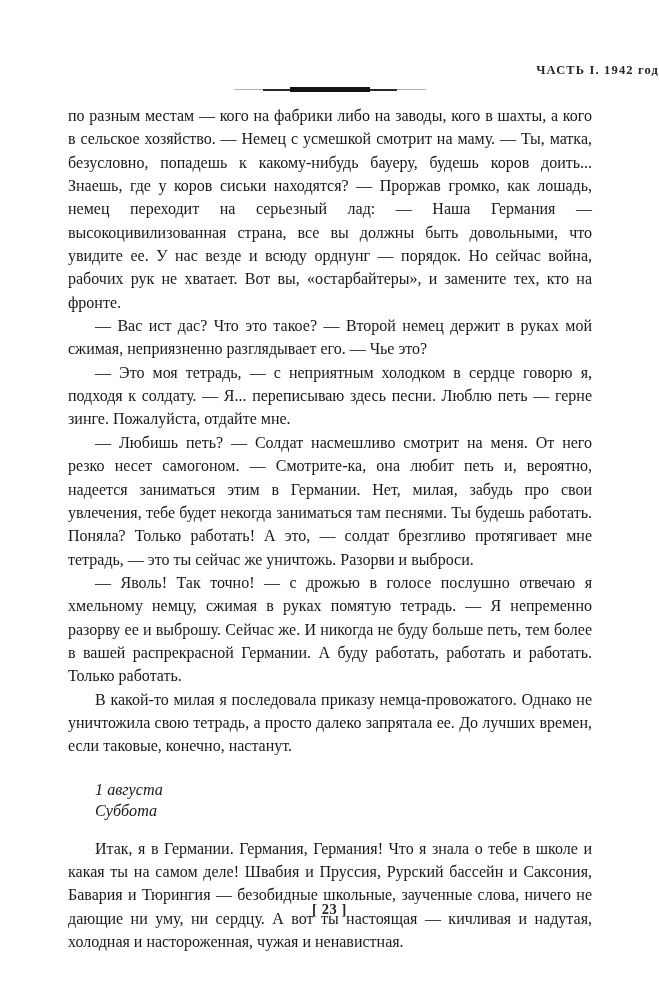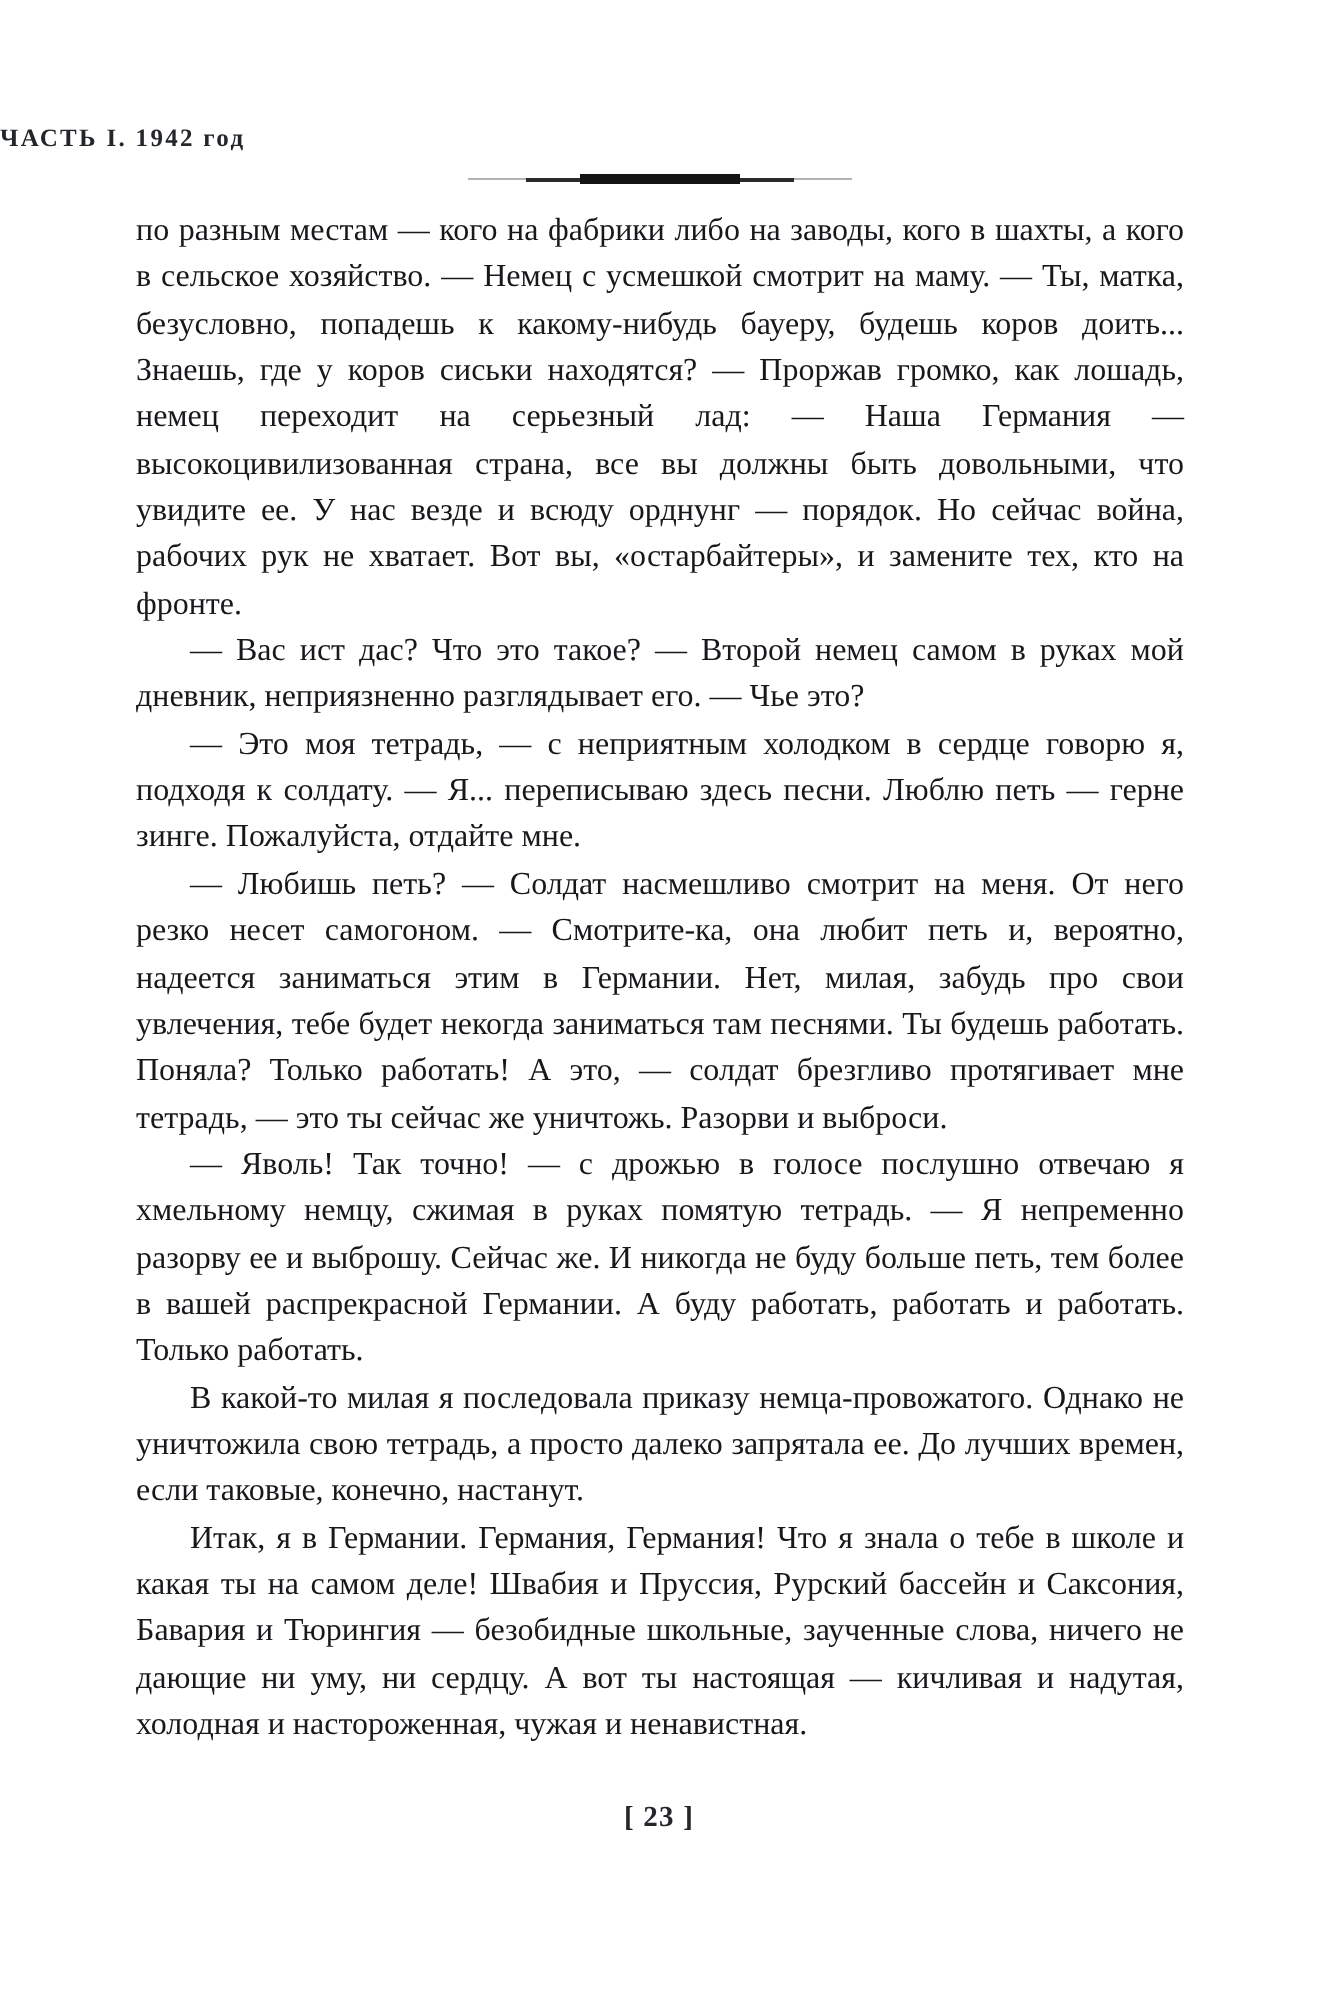--- a/index.html
+++ b/index.html
@@ -21,21 +21,21 @@
     height: 1000px;
     background: #ffffff;
   }
 
   
   .running-head {
     position: absolute;
     top: 60px;
     left: 0;
     width: 659px;
-    text-align: left;
+    text-align: right;
   }
   .running-head-text {
     display: inline-block;
     font-family: "Liberation Serif", "DejaVu Serif", serif;
     font-weight: bold;
     font-size: 12.5px;
     letter-spacing: 1.15px;
     color: #23262b;
     white-space: nowrap;
   }
@@ -146,30 +146,34 @@
       <div class="rule-hair"></div>
       <div class="rule-mid"></div>
       <div class="rule-bar"></div>
     </div>
   </div>
 
   <div class="textblock">
 
     <p class="para first">по разным местам — кого на фабрики либо на заводы, кого в шах­ты, а кого в сельское хозяйство. — Немец с усмешкой смотрит на маму. — Ты, матка, безусловно, попадешь к какому-нибудь бауе­ру, будешь коров доить... Знаешь, где у коров сиськи находят­ся? — Проржав громко, как лошадь, немец переходит на серьез­ный лад: — Наша Германия — высокоцивилизованная страна, все вы должны быть довольными, что увидите ее. У нас везде и всю­ду орднунг — порядок. Но сейчас война, рабочих рук не хватает. Вот вы, «остарбайтеры», и замените тех, кто на фронте.</p>
 
-    <p class="para">— Вас ист дас? Что это такое? — Второй немец самом в ру­ках мой дневник, неприязненно разглядывает его. — Чье это?</p>
+    <p class="para">— Вас ист дас? Что это такое? — Второй немец держит в ру­ках мой сжимая, неприязненно разглядывает его. — Чье это?</p>
 
     <p class="para">— Это моя тетрадь, — с неприятным холодком в сердце гово­рю я, подходя к солдату. — Я... переписываю здесь песни. Люблю петь — герне зинге. Пожалуйста, отдайте мне.</p>
 
     <p class="para">— Любишь петь? — Солдат насмешливо смотрит на меня. От него резко несет самогоном. — Смотрите-ка, она любит петь и, вероятно, надеется заниматься этим в Германии. Нет, милая, за­будь про свои увлечения, тебе будет некогда заниматься там пес­нями. Ты будешь работать. Поняла? Только работать! А это, — солдат брезгливо протягивает мне тетрадь, — это ты сейчас же уничтожь. Разорви и выброси.</p>
 
     <p class="para">— Яволь! Так точно! — с дрожью в голосе послушно отвечаю я хмельному немцу, сжимая в руках помятую тетрадь. — Я непре­менно разорву ее и выброшу. Сейчас же. И никогда не буду боль­ше петь, тем более в вашей распрекрасной Германии. А буду ра­ботать, работать и работать. Только работать.</p>
 
     <p class="para">В какой-то милая я последовала приказу немца-провожатого. Однако не уничтожила свою тетрадь, а просто далеко запрятала ее. До лучших времен, если таковые, конечно, настанут.</p>
 
+    <div class="date-head">
+      <div class="date-head-line">1 августа</div>
+      <div class="date-head-line">Суббота</div>
+    </div>
 
     <p class="para">Итак, я в Германии. Германия, Германия! Что я знала о тебе в школе и какая ты на самом деле! Швабия и Пруссия, Рурский бассейн и Саксония, Бавария и Тюрингия — безобидные школь­ные, заученные слова, ничего не дающие ни уму, ни сердцу. А вот ты настоящая — кичливая и надутая, холодная и насторожен­ная, чужая и ненавистная.</p>
 
   </div>
 
   <div class="folio">
     <span class="folio-text">[ 23 ]</span>
   </div>
 
 </div>

